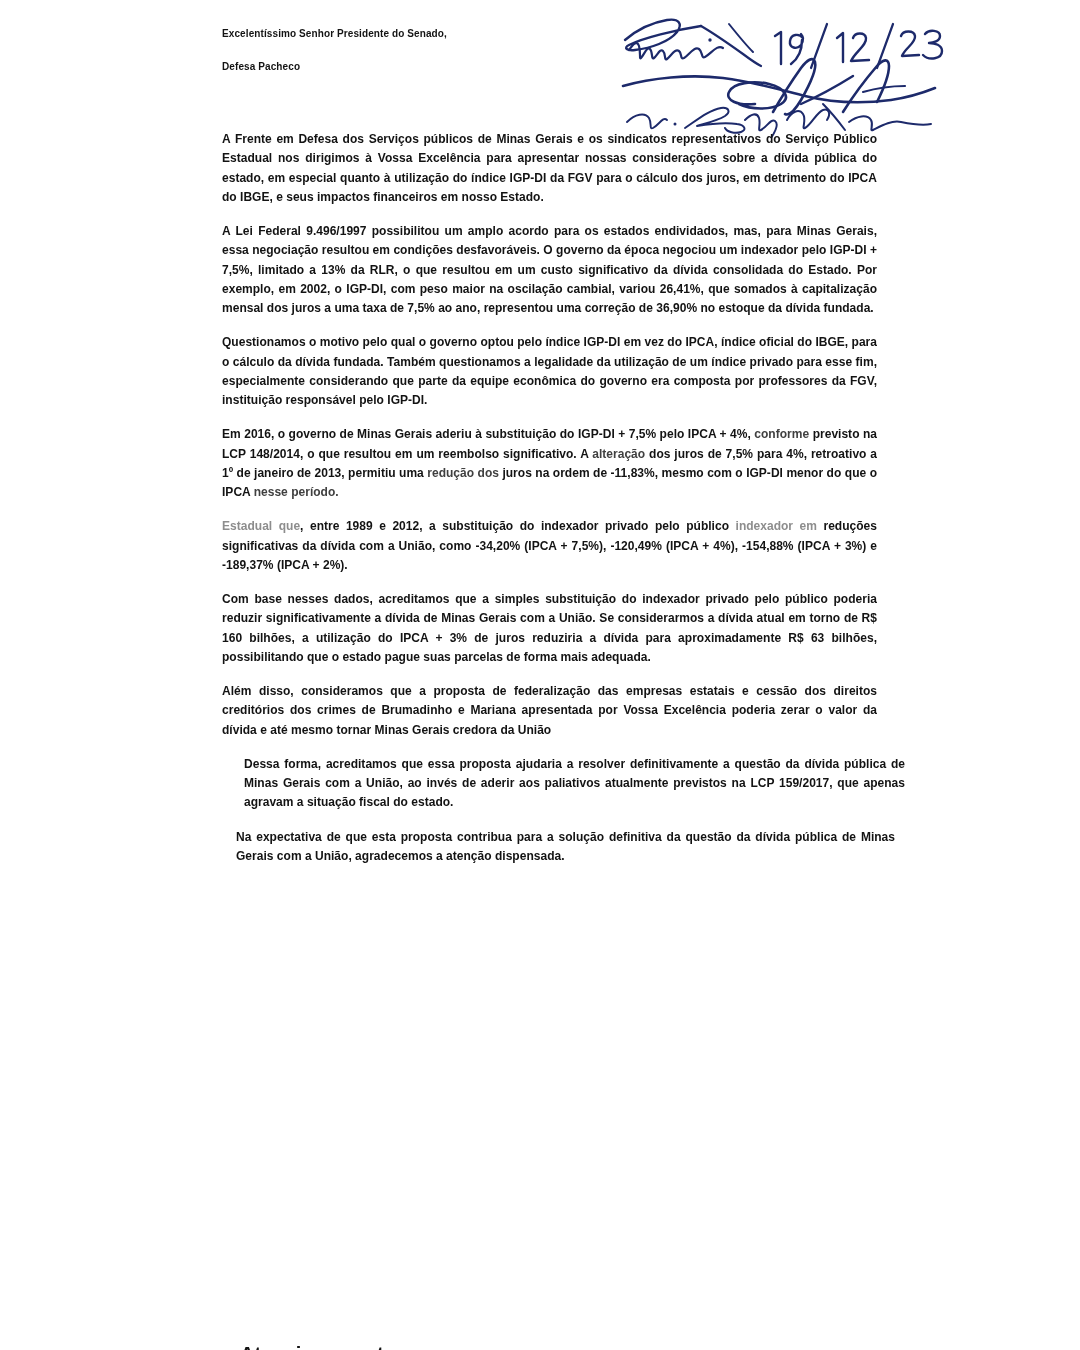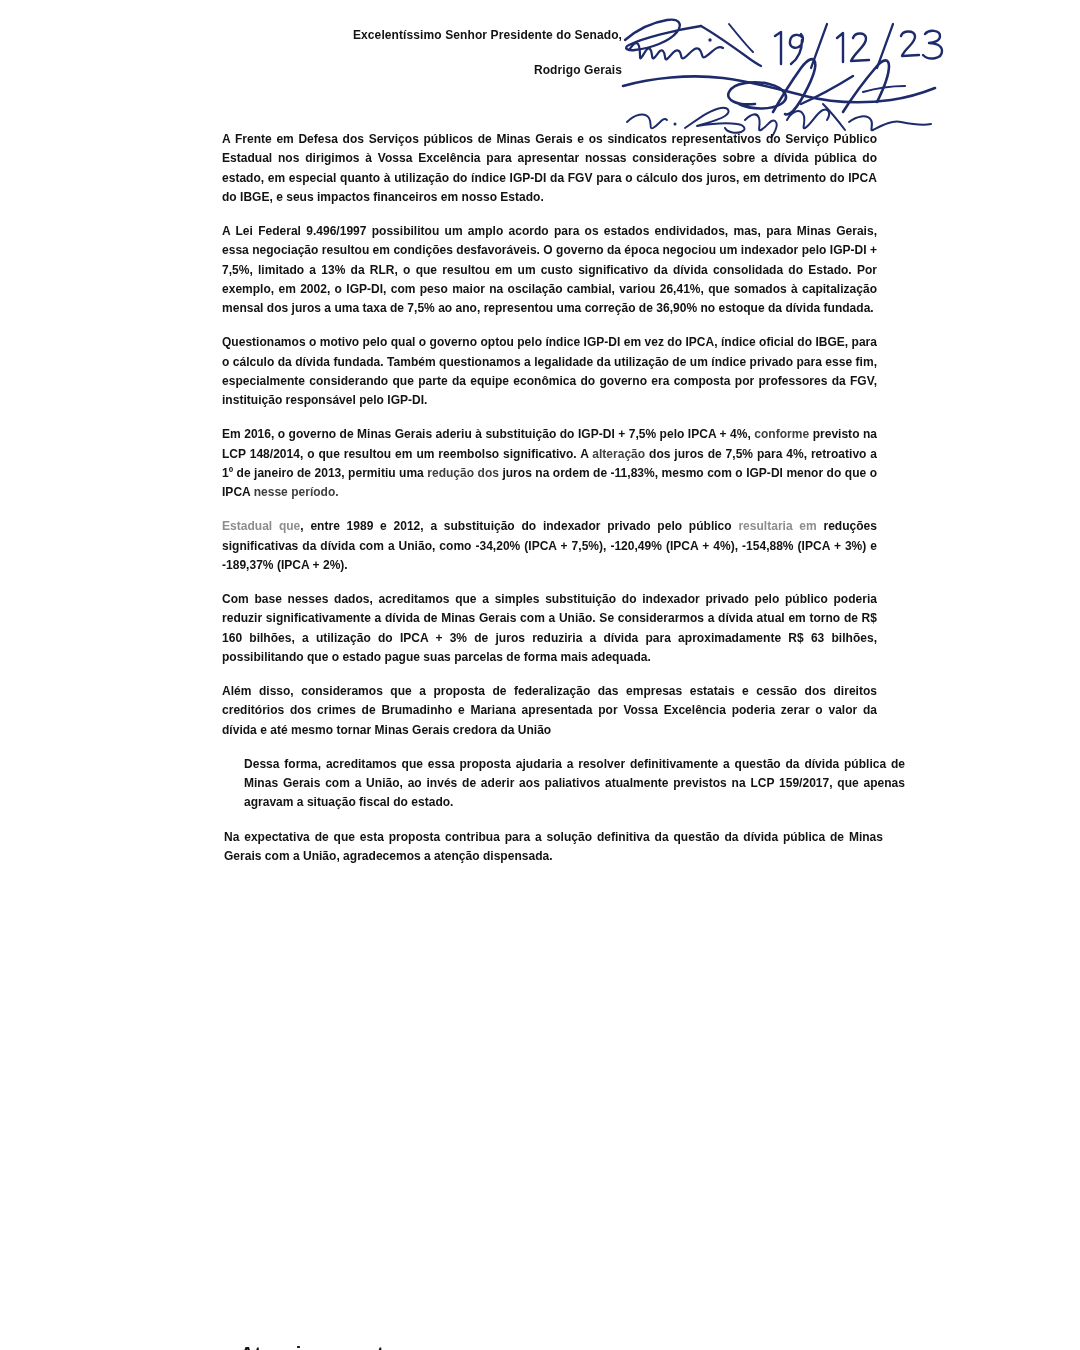--- a/index.html
+++ b/index.html
@@ -21,28 +21,27 @@
   }
 
   
   .salutation {
     position: absolute;
     left: 222px;
     top: 28px;
     width: 400px;
   }
   .salutation-line {
-    font-size: 12px;
+    font-size: 10px;
     font-weight: 700;
     color: #141414;
     letter-spacing: 0.1px;
     line-height: 1.25;
     margin: 0 0 20px 0;
     white-space: nowrap;
-    text-align: right;
   }
 
   
   .signature-block {
     position: absolute;
     left: 605px;
     top: 8px;
     width: 360px;
     height: 130px;
     pointer-events: none;
@@ -67,21 +66,21 @@
     font-weight: 700;
     text-align: justify;
     margin: 0 0 15px 0;
     letter-spacing: 0.02px;
     -webkit-hyphens: none;
     hyphens: none;
   }
   
   .para.shift-1 { margin-left: 22px; width: 661px; }
   .para.shift-2 { margin-left: 10px; width: 661px; }
-  .para.shift-3 { margin-left: 2px; width: 659px; }
+  .para.shift-3 { margin-left: 14px; width: 659px; }
 
   
   .para.faded {
     color: #131313;
   }
   .para.faded .wash {
     color: #404040;
     font-weight: 700;
   }
   .para.faded-soft .wash {
@@ -99,21 +98,21 @@
     margin-top: 28px;
   }
 </style>
 </head>
 <body>
 
 <div class="page">
 
   <div class="salutation">
     <p class="salutation-line">Excelentíssimo Senhor Presidente do Senado,</p>
-    <p class="salutation-line">Rodrigo Gerais</p>
+    <p class="salutation-line">Defesa Pacheco</p>
   </div>
 
   <div class="signature-block">
     <svg viewBox="0 0 360 130" xmlns="http://www.w3.org/2000/svg">
       <g fill="none" stroke="#1d2a6b" stroke-linecap="round" stroke-linejoin="round">
 
         <path d="M20 32 C34 20 50 14 62 12 C74 10 78 16 72 24 C64 34 46 40 30 42
                  C22 43 18 40 24 37 C38 30 70 22 96 18" stroke-width="2.4"></path>
 
         <path d="M24 42 C28 36 32 32 34 38 C36 45 34 52 36 50 C39 47 42 38 45 41
@@ -169,21 +168,21 @@
   <div class="body-text">
 
     <p class="para">A Frente em Defesa dos Serviços públicos de Minas Gerais e os sindicatos representativos do Serviço Público Estadual nos dirigimos à Vossa Excelência para apresentar nossas considerações sobre a dívida pública do estado, em especial quanto à utilização do índice IGP-DI da FGV para o cálculo dos juros, em detrimento do IPCA do IBGE, e seus impactos financeiros em nosso Estado.</p>
 
     <p class="para">A Lei Federal 9.496/1997 possibilitou um amplo acordo para os estados endividados, mas, para Minas Gerais, essa negociação resultou em condições desfavoráveis. O governo da época negociou um indexador pelo IGP-DI + 7,5%, limitado a 13% da RLR, o que resultou em um custo significativo da dívida consolidada do Estado. Por exemplo, em 2002, o IGP-DI, com peso maior na oscilação cambial, variou 26,41%, que somados à capitalização mensal dos juros a uma taxa de 7,5% ao ano, representou uma correção de 36,90% no estoque da dívida fundada.</p>
 
     <p class="para">Questionamos o motivo pelo qual o governo optou pelo índice IGP-DI em vez do IPCA, índice oficial do IBGE, para o cálculo da dívida fundada. Também questionamos a legalidade da utilização de um índice privado para esse fim, especialmente considerando que parte da equipe econômica do governo era composta por professores da FGV, instituição responsável pelo IGP-DI.</p>
 
     <p class="para faded"><span>Em 2016, o governo de Minas Gerais aderiu à substituição do IGP-DI + 7,5% pelo IPCA + 4%, </span><span class="wash">conforme</span><span> previsto na LCP 148/2014, o que resultou em um reembolso significativo. A </span><span class="wash">alteração</span><span> dos juros de 7,5% para 4%, retroativo a 1º de janeiro de 2013, permitiu uma </span><span class="wash">redução dos</span><span> juros na ordem de -11,83%, mesmo com o IGP-DI menor do que o IPCA </span><span class="wash">nesse período.</span></p>
 
-    <p class="para faded faded-soft"><span class="wash">Estadual que</span><span>, entre 1989 e 2012, a substituição do indexador privado pelo público </span><span class="wash">resultaria em</span><span> reduções significativas da dívida com a União, como -34,20% (IPCA + 7,5%), -120,49% (IPCA + 4%), -154,88% (IPCA + 3%) e -189,37% (IPCA + 2%).</span></p>
+    <p class="para faded faded-soft"><span class="wash">Estadual que</span><span>, entre 1989 e 2012, a substituição do indexador privado pelo público </span><span class="wash">indexador em</span><span> reduções significativas da dívida com a União, como -34,20% (IPCA + 7,5%), -120,49% (IPCA + 4%), -154,88% (IPCA + 3%) e -189,37% (IPCA + 2%).</span></p>
 
     <p class="para">Com base nesses dados, acreditamos que a simples substituição do indexador privado pelo público poderia reduzir significativamente a dívida de Minas Gerais com a União. Se considerarmos a dívida atual em torno de R$ 160 bilhões, a utilização do IPCA + 3% de juros reduziria a dívida para aproximadamente R$ 63 bilhões, possibilitando que o estado pague suas parcelas de forma mais adequada.</p>
 
     <p class="para">Além disso, consideramos que a proposta de federalização das empresas estatais e cessão dos direitos creditórios dos crimes de Brumadinho e Mariana apresentada por Vossa Excelência poderia zerar o valor da dívida e até mesmo tornar Minas Gerais credora da União</p>
 
     <p class="para shift-1">Dessa forma, acreditamos que essa proposta ajudaria a resolver definitivamente a questão da dívida pública de Minas Gerais com a União, ao invés de aderir aos paliativos atualmente previstos na LCP 159/2017, que apenas agravam a situação fiscal do estado.</p>
 
 
     <p class="para shift-3">Na expectativa de que esta proposta contribua para a solução definitiva da questão da dívida pública de Minas Gerais com a União, agradecemos a atenção dispensada.</p>
   </div>

